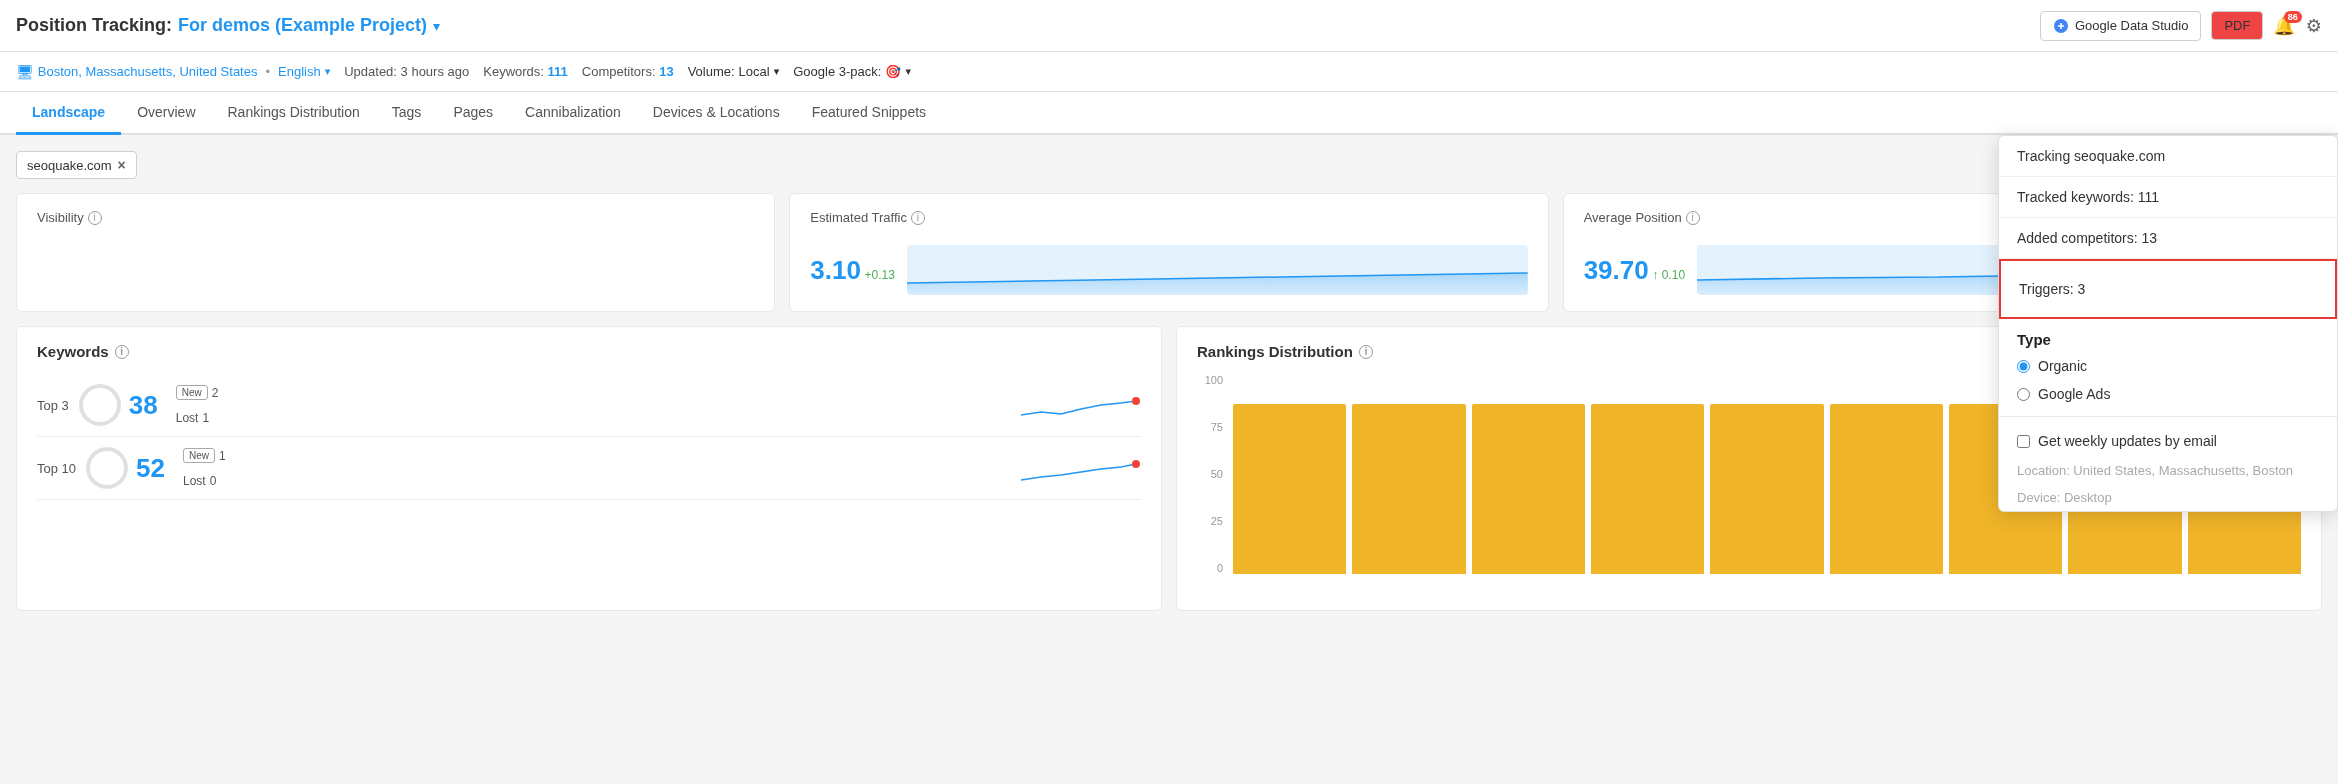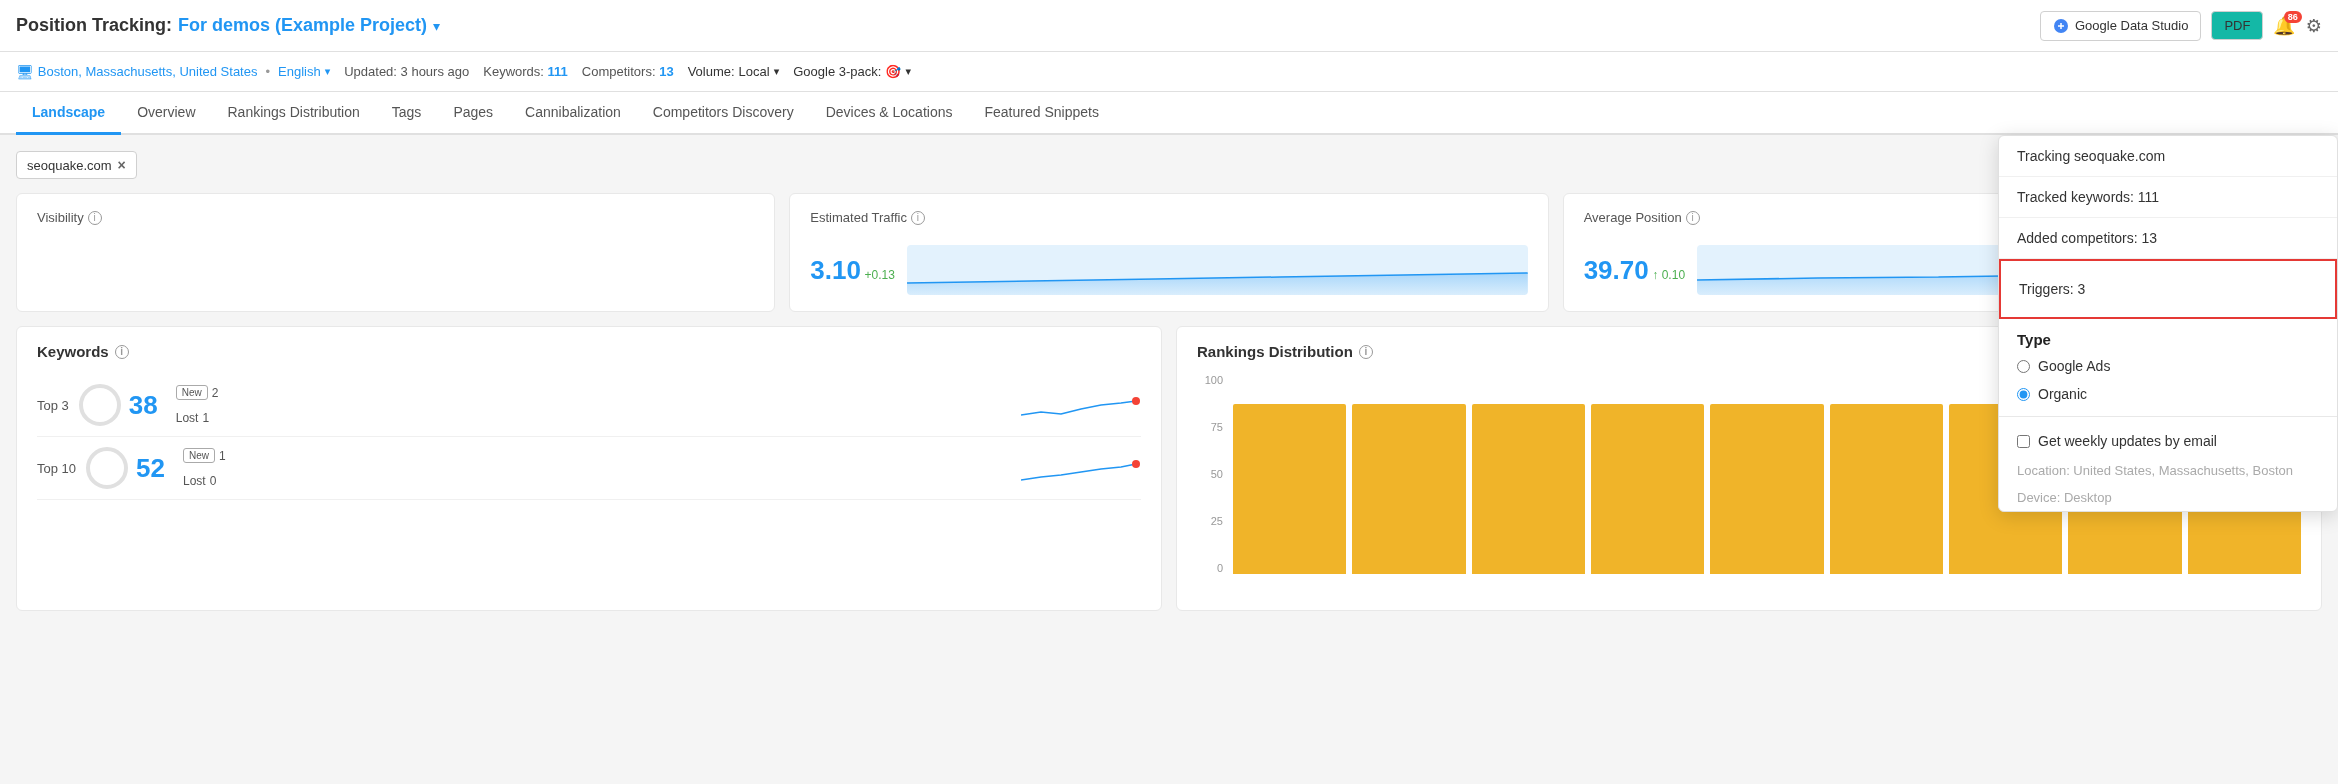--- a/index.html
+++ b/index.html
@@ -55,21 +55,21 @@
       background: #fff;
       border: 1px solid #d0d0d0;
       border-radius: 4px;
       padding: 6px 12px;
       font-size: 13px;
       cursor: pointer;
       color: #333;
     }
 
     .btn-pdf {
-      background: #14b8a6;
+      background: #ef4444;
       border: 1px solid #d0d0d0;
       border-radius: 4px;
       padding: 6px 12px;
       font-size: 13px;
       cursor: pointer;
       color: #333;
     }
 
     .btn-bell {
       position: relative;
@@ -509,21 +509,20 @@
   </div>
 </div>
 
 <div class="nav-bar">
   <a class="nav-item active">Landscape</a>
   <a class="nav-item">Overview</a>
   <a class="nav-item">Rankings Distribution</a>
   <a class="nav-item">Tags</a>
   <a class="nav-item">Pages</a>
   <a class="nav-item">Cannibalization</a>
-  <a class="nav-item">Competitors Discovery</a>
   <a class="nav-item">Devices &amp; Locations</a>
   <a class="nav-item">Featured Snippets</a>
 </div>
 
 <div class="main-content">
 
   <div class="filter-bar">
     <div class="filter-tag">
       <span>seoquake.com</span>
       <span class="remove">×</span>
@@ -689,26 +688,26 @@
     </div>
   </div>
 
   <div class="dropdown-panel">
     <div class="dp-item">Tracking seoquake.com</div>
     <div class="dp-item">Tracked keywords: 111</div>
     <div class="dp-item">Added competitors: 13</div>
     <div class="dp-triggers">Triggers: 3</div>
     <div class="dp-section-title">Type</div>
     <div class="dp-radio-row">
+      <input type="radio" name="type" checked="" style="">
+      <label>Organic</label>
+    </div>
+    <div class="dp-radio-row">
       <input type="radio" name="type" style="">
       <label>Google Ads</label>
-    </div>
-    <div class="dp-radio-row">
-      <input type="radio" name="type" checked="" style="">
-      <label>Organic</label>
     </div>
     <hr class="dp-divider">
     <div class="dp-checkbox-row">
       <input type="checkbox" style="">
       <label>Get weekly updates by email</label>
     </div>
     <div class="dp-meta-item">Location: United States, Massachusetts, Boston</div>
     <div class="dp-meta-item">Device: Desktop</div>
   </div>
 

